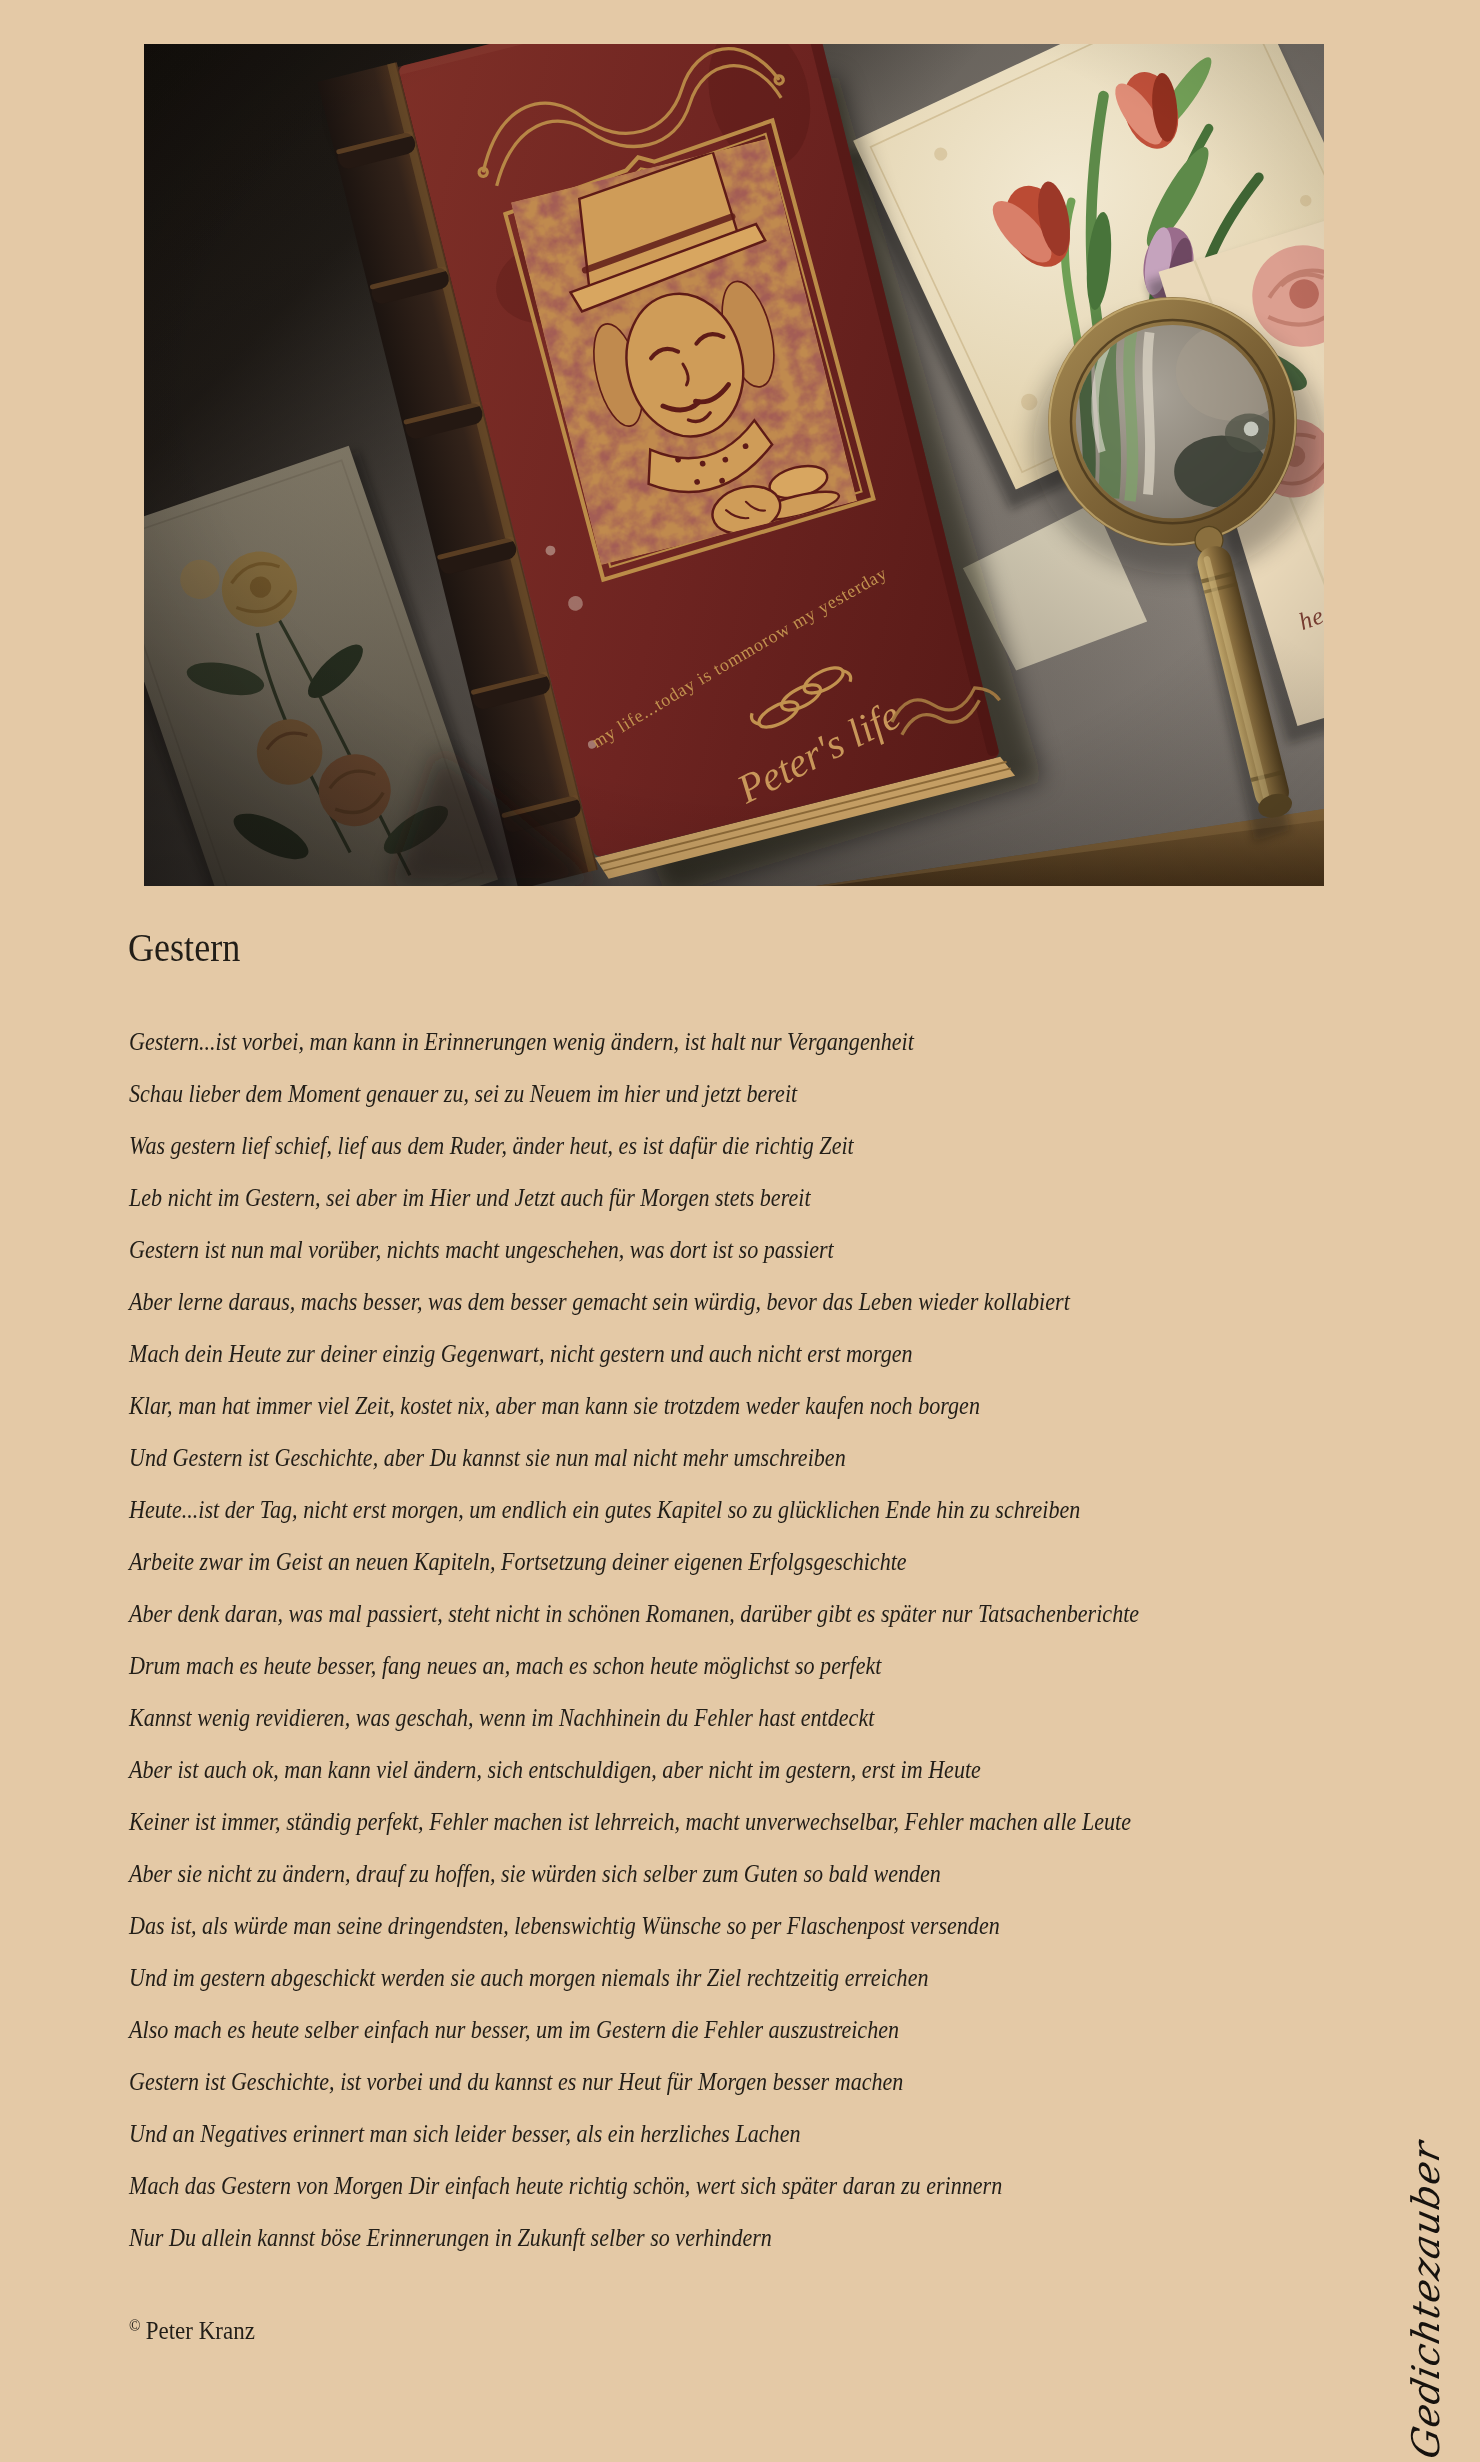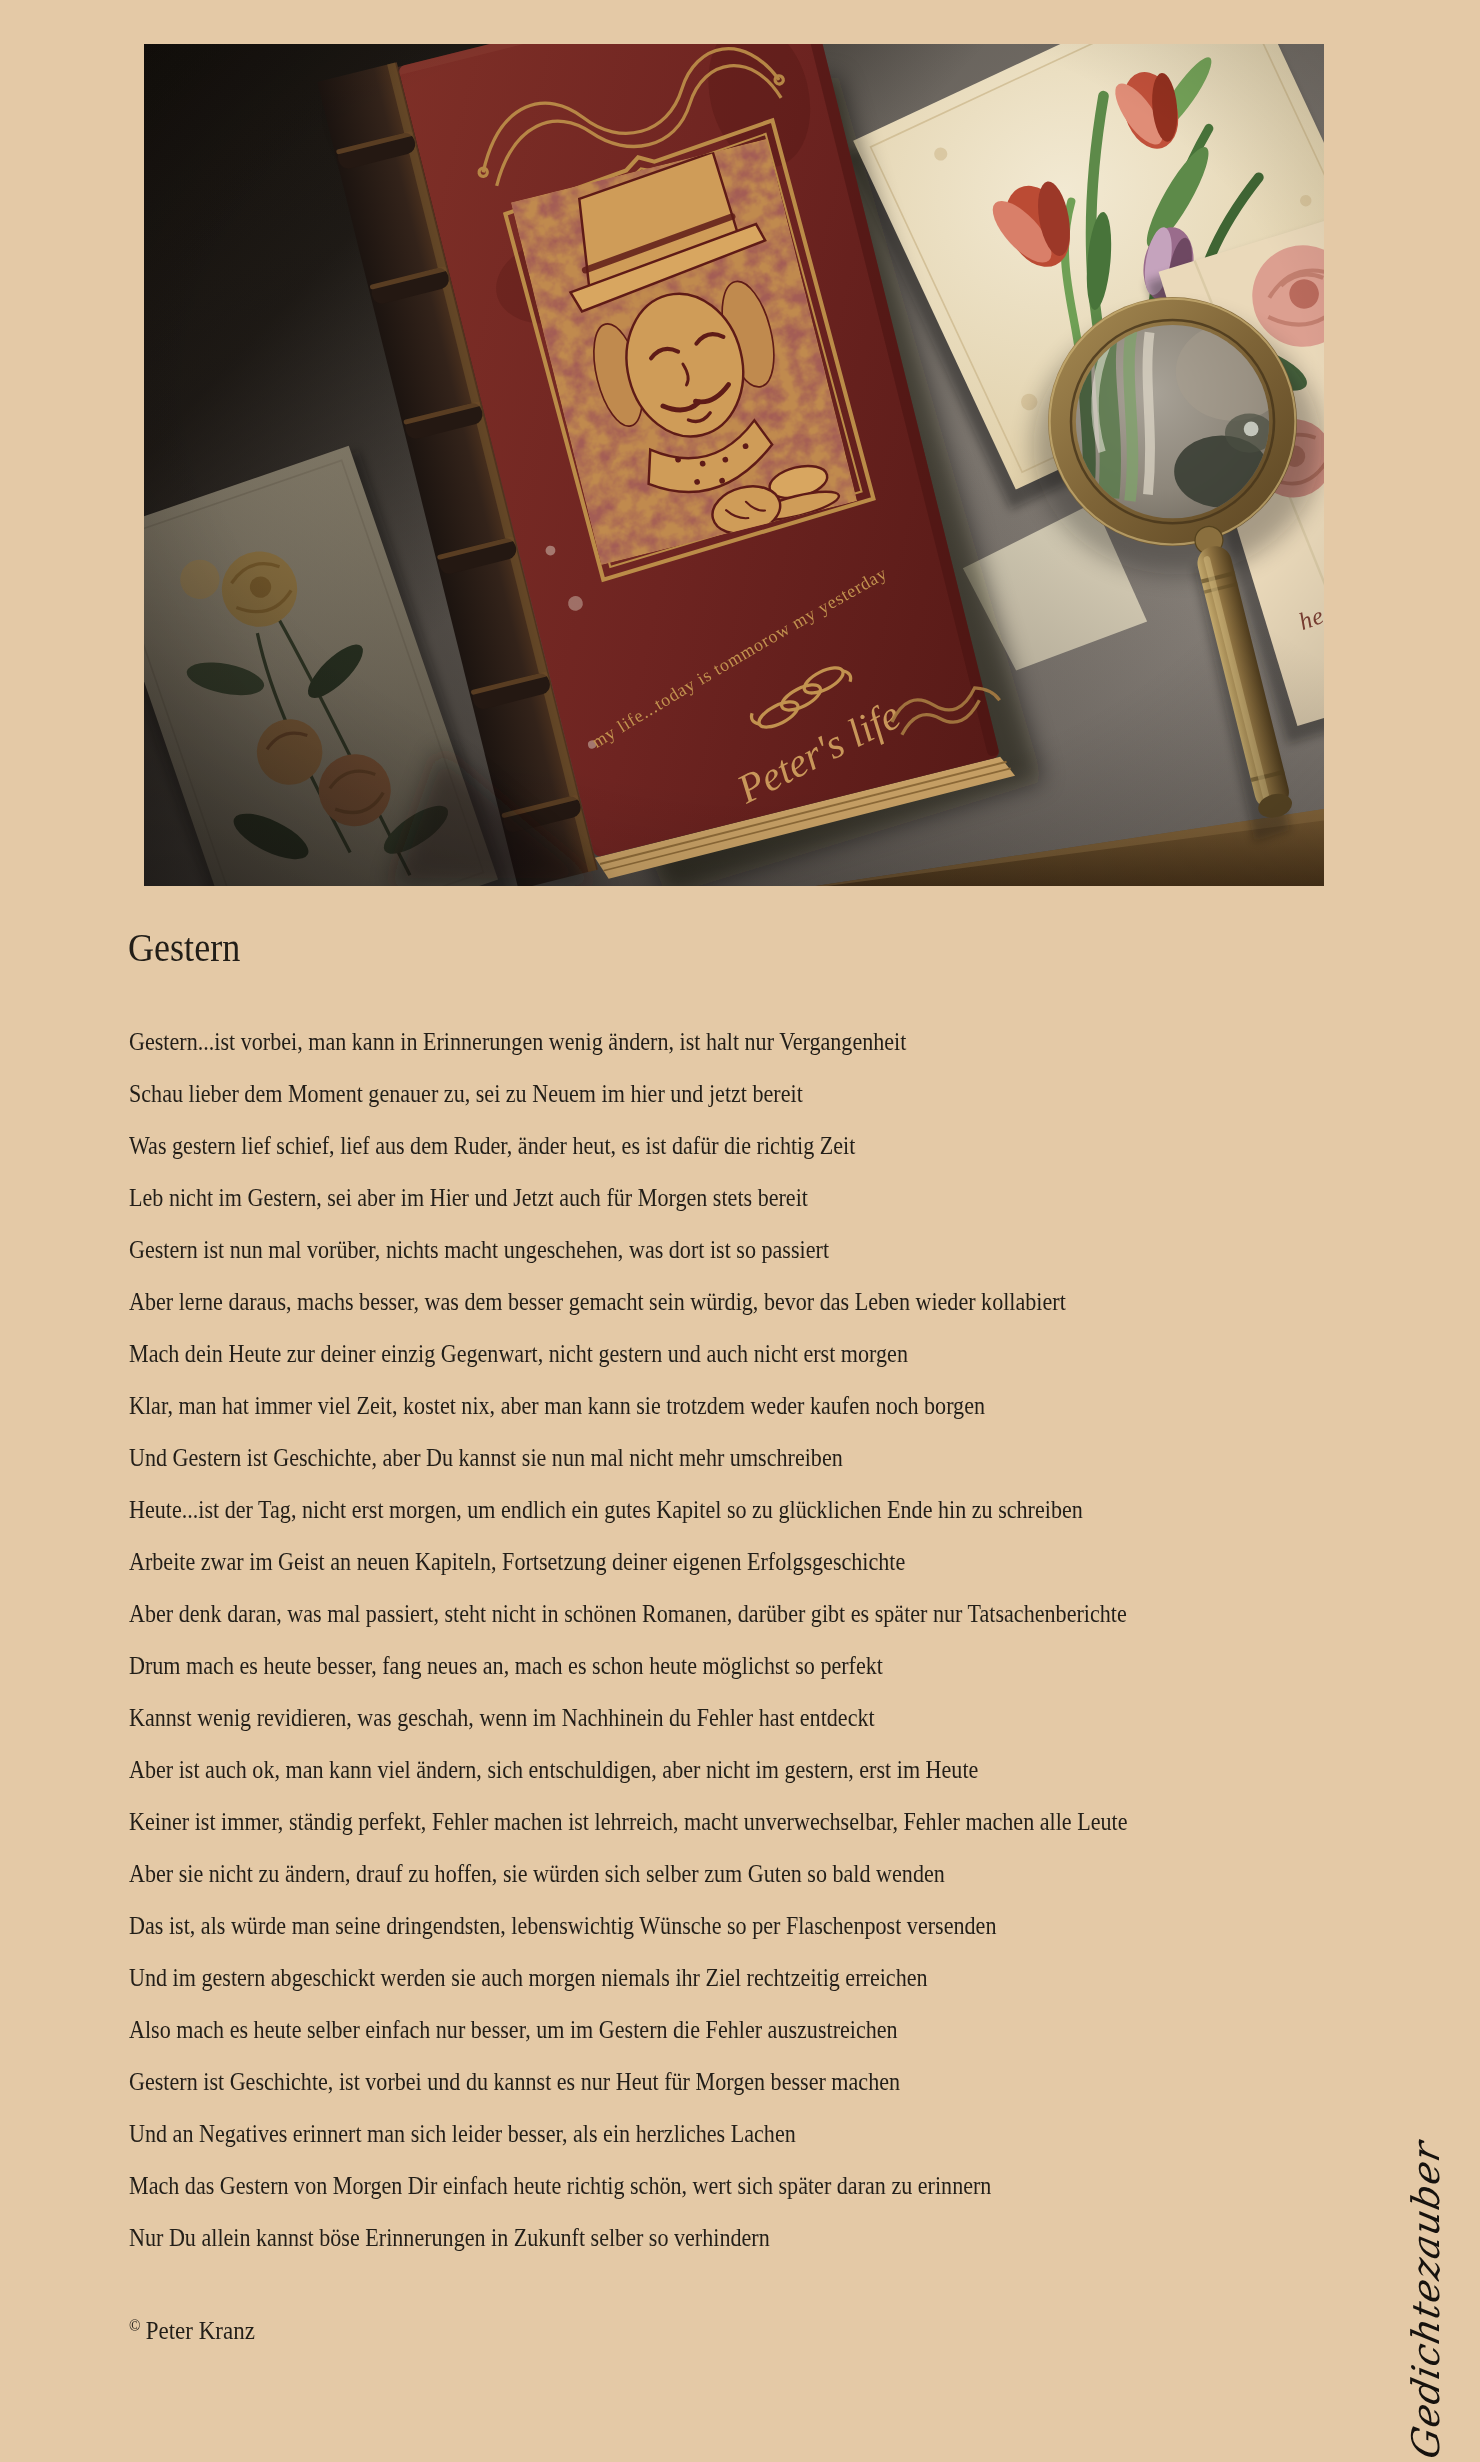--- a/index.html
+++ b/index.html
@@ -16,21 +16,21 @@
     position:absolute;left:144px;top:44px;width:1180px;height:842px;
     margin:0;overflow:hidden;background:#6f6a64;
   }
   .photo svg{display:block;}
   h1.title{
     position:absolute;left:128px;top:923px;margin:0;
     font-size:41px;font-weight:normal;letter-spacing:0px;
     transform:scaleX(0.88);transform-origin:0 50%;
     white-space:nowrap;
   }
-  .poem{position:absolute;left:129px;top:1016px;}
+  .poem{position:absolute;left:129px;top:1016px;font-style:italic;}
   .poem p{
     margin:0;height:52px;line-height:52px;
     font-size:26px;white-space:nowrap;
     transform:scaleX(0.85);transform-origin:0 50%;
   }
   .attribution{
     position:absolute;left:129px;top:2317px;margin:0;
     font-size:25px;white-space:nowrap;
     transform:scaleX(0.92);transform-origin:0 50%;
   }

